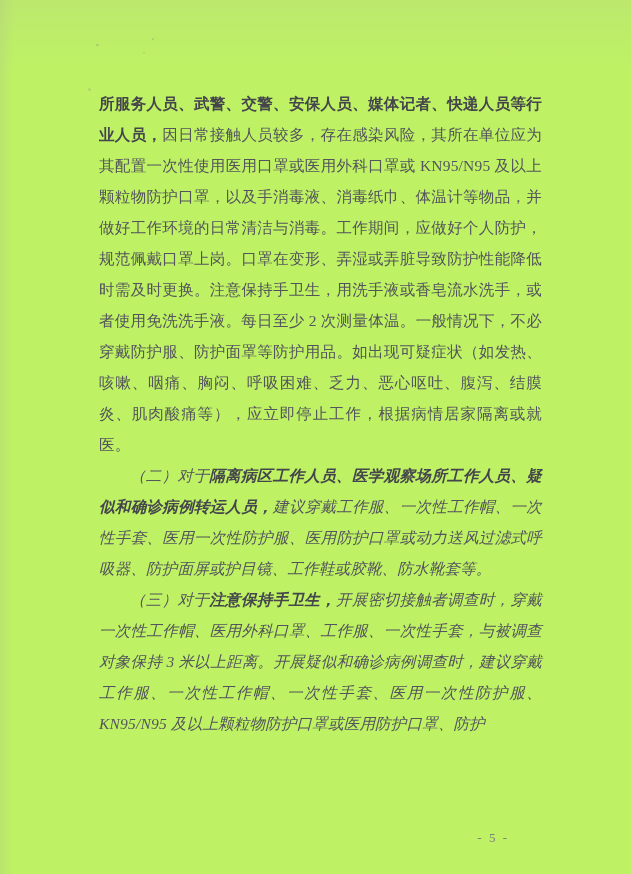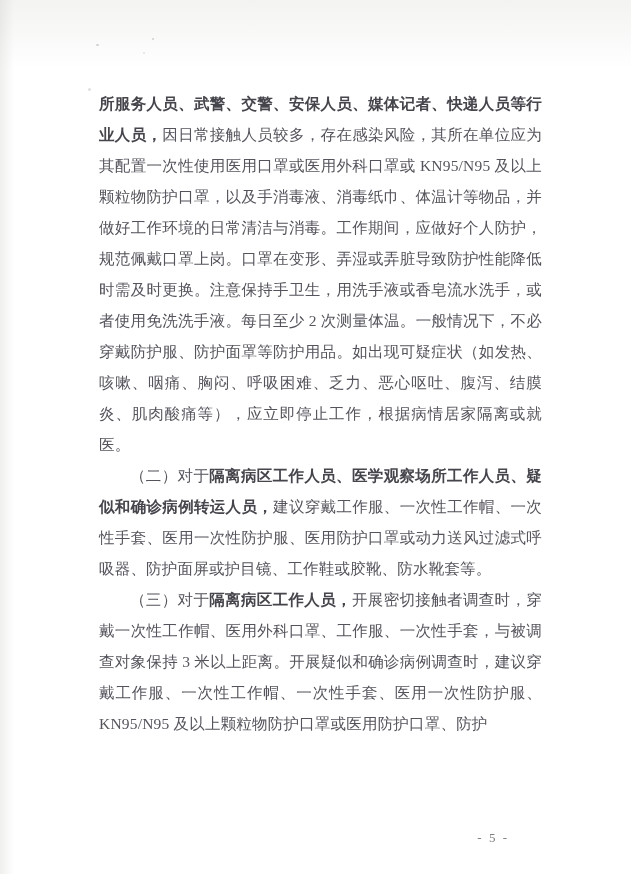--- a/index.html
+++ b/index.html
@@ -5,21 +5,21 @@
   html, body {
     margin: 0;
     padding: 0;
     background: #ecebe7;
   }
   .page {
     position: relative;
     width: 631px;
     height: 874px;
     margin: 0 auto;
-    background: #ffffff;
+    background: #bef264;
     overflow: hidden;
     font-family: "Liberation Serif", "DejaVu Serif", serif;
   }
   
   .page::before {
     content: "";
     position: absolute;
     left: 0; top: 0; right: 0;
     height: 70px;
     background: linear-gradient(180deg, rgba(175,172,163,0.14), rgba(175,172,163,0));
@@ -50,21 +50,21 @@
     left: 99px;
     top: 88px;
     width: 443px;
     font-size: 15.5px;
     line-height: 31px;
     text-align: justify;
     color: #54545c;
     letter-spacing: 0.2px;
   }
   .para { margin: 0; }
-  .para.indent { text-indent: 2em; }
+  .para.indent { text-indent: 2em; font-style: italic; }
   .seg.bold {
     font-weight: bold;
     color: #45454c;
   }
   .page-number {
     position: absolute;
     right: 122px;
     bottom: 28px;
     font-size: 13px;
     letter-spacing: 2px;
@@ -78,17 +78,17 @@
 <div class="page">
   <span class="speckle sp1"></span>
   <span class="speckle sp2"></span>
   <span class="speckle sp3"></span>
   <span class="speckle sp4"></span>
   <span class="speckle sp5"></span>
 
   <div class="text-block" id="paragraph-container">
       <p class="para"><span class="seg bold">所服务人员、武警、交警、安保人员、媒体记者、快递人员等行业人员，</span><span class="seg">因日常接触人员较多，存在感染风险，其所在单位应为其配置一次性使用医用口罩或医用外科口罩或 KN95/N95 及以上颗粒物防护口罩，以及手消毒液、消毒纸巾、体温计等物品，并做好工作环境的日常清洁与消毒。工作期间，应做好个人防护，规范佩戴口罩上岗。口罩在变形、弄湿或弄脏导致防护性能降低时需及时更换。注意保持手卫生，用洗手液或香皂流水洗手，或者使用免洗洗手液。每日至少 2 次测量体温。一般情况下，不必穿戴防护服、防护面罩等防护用品。如出现可疑症状（如发热、咳嗽、咽痛、胸闷、呼吸困难、乏力、恶心呕吐、腹泻、结膜炎、肌肉酸痛等），应立即停止工作，根据病情居家隔离或就医。</span></p>
       <p class="para indent"><span class="seg">（二）对于</span><span class="seg bold">隔离病区工作人员、医学观察场所工作人员、疑似和确诊病例转运人员，</span><span class="seg">建议穿戴工作服、一次性工作帽、一次性手套、医用一次性防护服、医用防护口罩或动力送风过滤式呼吸器、防护面屏或护目镜、工作鞋或胶靴、防水靴套等。</span></p>
-      <p class="para indent"><span class="seg">（三）对于</span><span class="seg bold">隔离病区工作人员，</span><span class="seg">开展密切接触者调查时，穿戴一次性工作帽、医用外科口罩、工作服、一次性手套，与被调查对象保持 3 米以上距离。开展疑似和确诊病例调查时，建议穿戴工作服、一次性工作帽、一次性手套、医用一次性防护服、KN95/N95 及以上颗粒物防护口罩或医用防护口罩、防护</span></p>
+      <p class="para indent"><span class="seg">（三）对于</span><span class="seg bold">注意保持手卫生，</span><span class="seg">开展密切接触者调查时，穿戴一次性工作帽、医用外科口罩、工作服、一次性手套，与被调查对象保持 3 米以上距离。开展疑似和确诊病例调查时，建议穿戴工作服、一次性工作帽、一次性手套、医用一次性防护服、KN95/N95 及以上颗粒物防护口罩或医用防护口罩、防护</span></p>
     </div>
 
   <div class="page-number">- 5 -</div>
 </div>
 
 </body></html>

